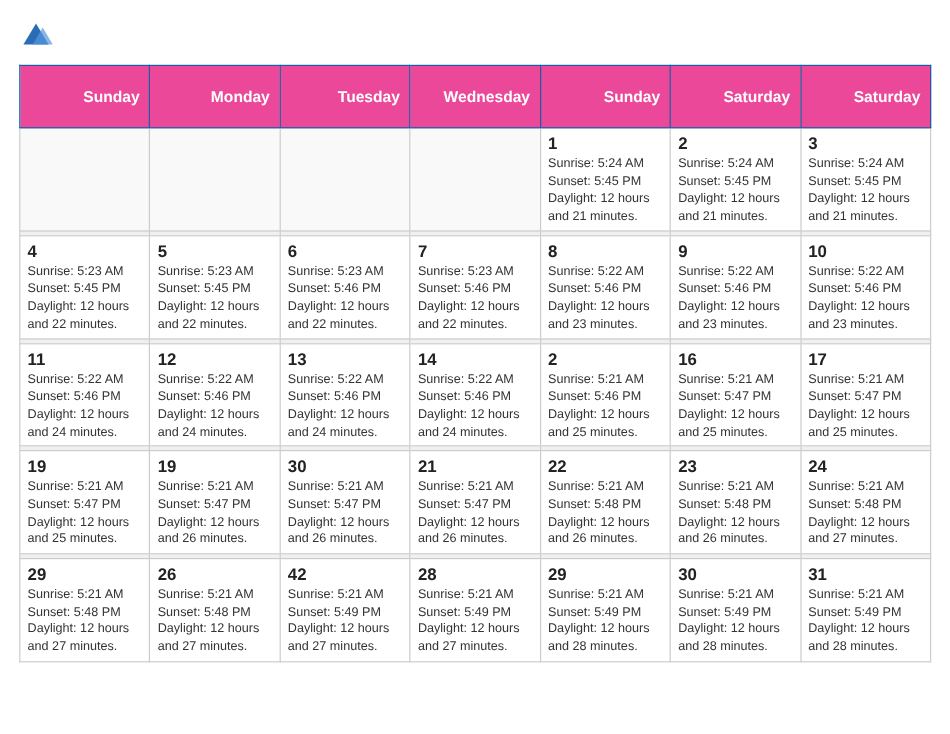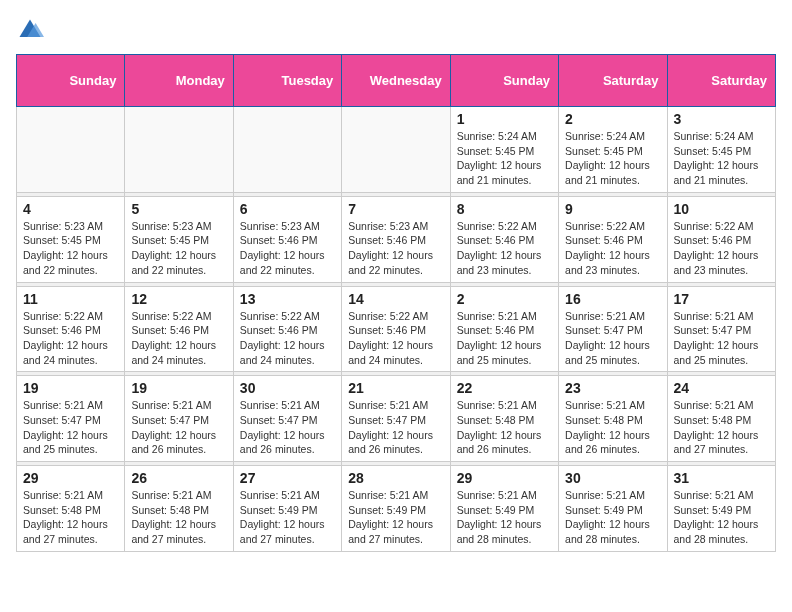--- a/index.html
+++ b/index.html
@@ -349,21 +349,21 @@
 and 27 minutes.</div>
         </td>
         <td>
           <div class="day-number">26</div>
           <div class="day-info" style="white-space: pre-line;">Sunrise: 5:21 AM
 Sunset: 5:48 PM
 Daylight: 12 hours
 and 27 minutes.</div>
         </td>
         <td>
-          <div class="day-number">27</div>
+          <div class="day-number">42</div>
           <div class="day-info" style="white-space: pre-line;">Sunrise: 5:21 AM
 Sunset: 5:49 PM
 Daylight: 12 hours
 and 27 minutes.</div>
         </td>
         <td>
           <div class="day-number">28</div>
           <div class="day-info" style="white-space: pre-line;">Sunrise: 5:21 AM
 Sunset: 5:49 PM
 Daylight: 12 hours

